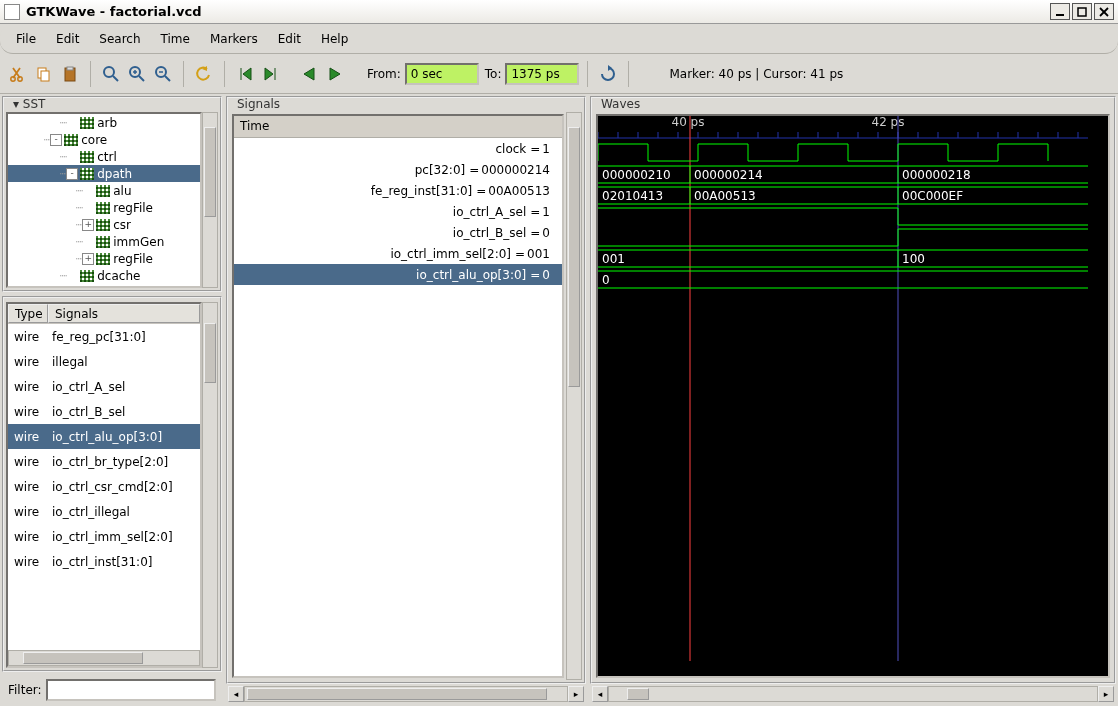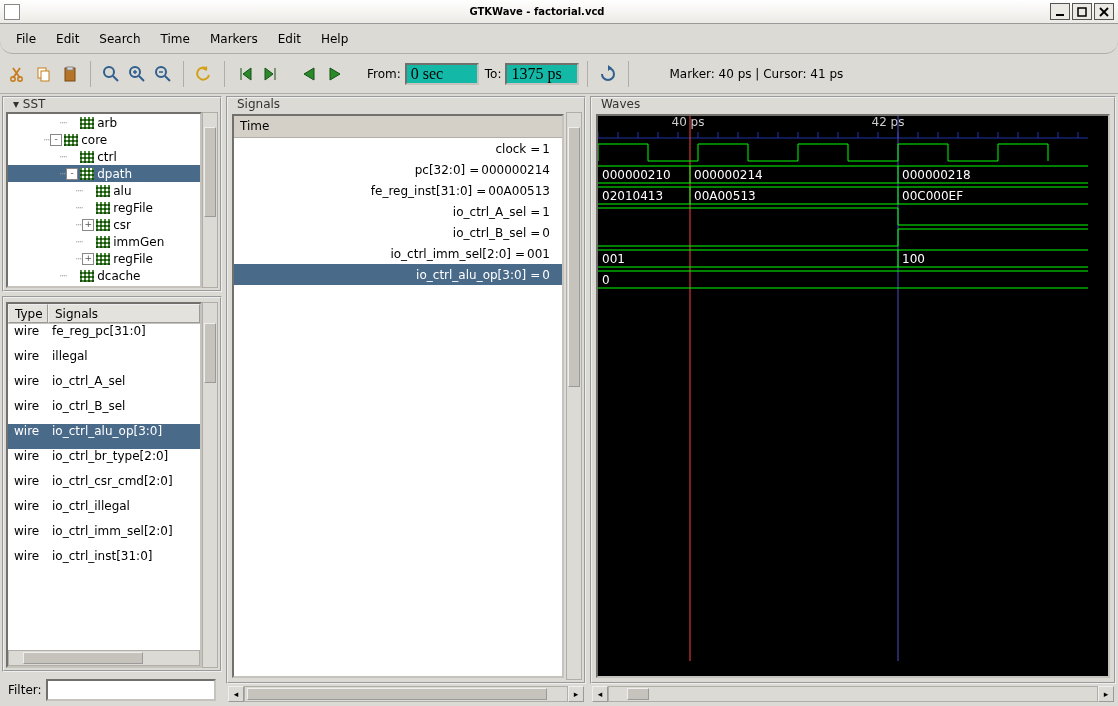--- a/index.html
+++ b/index.html
@@ -1,29 +1,29 @@
 <!DOCTYPE html>
 <html><head>
 <meta charset="utf-8">
 <style>
 * { box-sizing: border-box; margin: 0; padding: 0; font-family: "DejaVu Sans", "Liberation Sans", Arial, sans-serif; font-size: 12px; }
 body { background: #dcdad5; width: 1118px; height: 706px; overflow: hidden; display: flex; flex-direction: column; }
 .titlebar { height: 24px; background: linear-gradient(#fff,#eceae5); border-bottom: 1px solid #999; display: flex; align-items: center; padding: 0 4px; }
 .titlebar .icon-box { width: 16px; height: 16px; border: 1px solid #888; background: #fff; margin-right: 6px; }
-.titlebar .title { flex: 1; text-align: center; font-weight: bold; font-size: 10px; color: #000; }
+.titlebar .title { flex: 1; text-align: left; font-weight: bold; font-size: 13px; color: #000; }
 .winbtn { width: 20px; height: 17px; border: 1px solid #555; background: #eceae5; margin-left: 2px; display: flex; align-items: center; justify-content: center; }
 .winbtn svg { width: 12px; height: 12px; }
 .menubar { height: 30px; background: #dcdad5; border-bottom: 1px solid #b0aea7; display: flex; align-items: center; padding: 0 8px; gap: 4px; border-radius: 13px; }
 .menubar-item { padding: 4px 8px; cursor: default; }
 .toolbar { height: 40px; background: #dcdad5; border-bottom: 1px solid #b0aea7; display: flex; align-items: center; padding: 0 6px; gap: 2px; }
 .tb-sep { width: 1px; height: 26px; background: #b0aea7; margin: 0 6px; }
 .tb-btn { width: 24px; height: 24px; display: flex; align-items: center; justify-content: center; border-radius: 2px; cursor: default; }
 .tb-btn svg { width: 18px; height: 18px; }
 .tb-label { margin: 0 2px 0 4px; }
-.tb-input { height: 22px; border: 2px inset #c6c3bd; background: #14b8a6; padding: 0 4px; font-size: 16px; font-family: Liberation Serif, serif; }
+.tb-input { height: 22px; border: 2px inset #c6c3bd; background: #bef264; padding: 0 4px; font-size: 12px; }
 .tb-status { margin-left: 8px; padding-left: 24px; }
 .workarea { flex: 1; display: flex; overflow: hidden; padding: 2px; gap: 4px; }
 .panel { background: #dcdad5; border: 2px groove #eee; display: flex; flex-direction: column; position: relative; overflow: hidden; }
 .panel-title { position: absolute; top: -1px; left: 6px; background: #dcdad5; padding: 0 3px; font-size: 12px; color: #333; }
 .left { width: 220px; display: flex; flex-direction: column; gap: 4px; }
 .sst-panel { height: 196px; }
 .panel-inner { margin-top: 12px; flex: 1; display: flex; overflow: hidden; padding: 2px; }
 .tree-box { flex: 1; background: #fff; border: 2px inset #c6c3bd; overflow: hidden; position: relative; }
 .tree-content { position: relative; }
 .tree-row { height: 17px; display: flex; align-items: center; white-space: nowrap; padding-left: 4px; }
@@ -35,21 +35,21 @@
 .tree-line { color: #999; font-family: monospace; letter-spacing: -1px; }
 .vbar { width: 16px; background: #dcdad5; border: 1px solid #b0aea7; position: relative; }
 .vbar .thumb { position: absolute; left: 1px; right: 1px; background: #c6c3bd; border: 1px outset #eee; }
 .hbar { height: 16px; background: #dcdad5; border: 1px solid #b0aea7; position: relative; }
 .hbar .thumb { position: absolute; top: 1px; bottom: 1px; background: #c6c3bd; border: 1px outset #eee; }
 .siglist-panel { flex: 1; }
 .siglist-box { flex: 1; background: #fff; border: 2px inset #c6c3bd; overflow: hidden; display: flex; flex-direction: column; }
 .siglist-head { height: 20px; display: flex; border-bottom: 1px solid #c6c3bd; }
 .siglist-head div { border: 1px outset #eee; background: #e4e2dc; padding: 2px 6px; }
 .siglist-rows { flex: 1; overflow: hidden; }
-.sig-row { height: 25px; display: flex; }
+.sig-row { height: 25px; display: flex; align-items: center; }
 .sig-row.sel { background: #4a6a8a; color: #fff; }
 .sig-type { width: 40px; padding-left: 6px; }
 .sig-name { padding-left: 4px; }
 .filter-row { display: flex; align-items: center; padding: 3px 6px; gap: 4px; }
 .filter-input { flex: 1; height: 22px; border: 2px inset #c6c3bd; background: #fff; }
 .btn-row { display: flex; gap: 6px; padding: 4px 6px 8px; }
 .push-btn { height: 26px; padding: 0 10px; border: 2px outset #eee; background: #e4e2dc; cursor: default; }
 .middle { width: 360px; }
 .signals-panel { flex: 1; }
 .signals-box { flex: 1; display: flex; flex-direction: column; background: #fff; border: 2px inset #c6c3bd; margin: 2px; }

